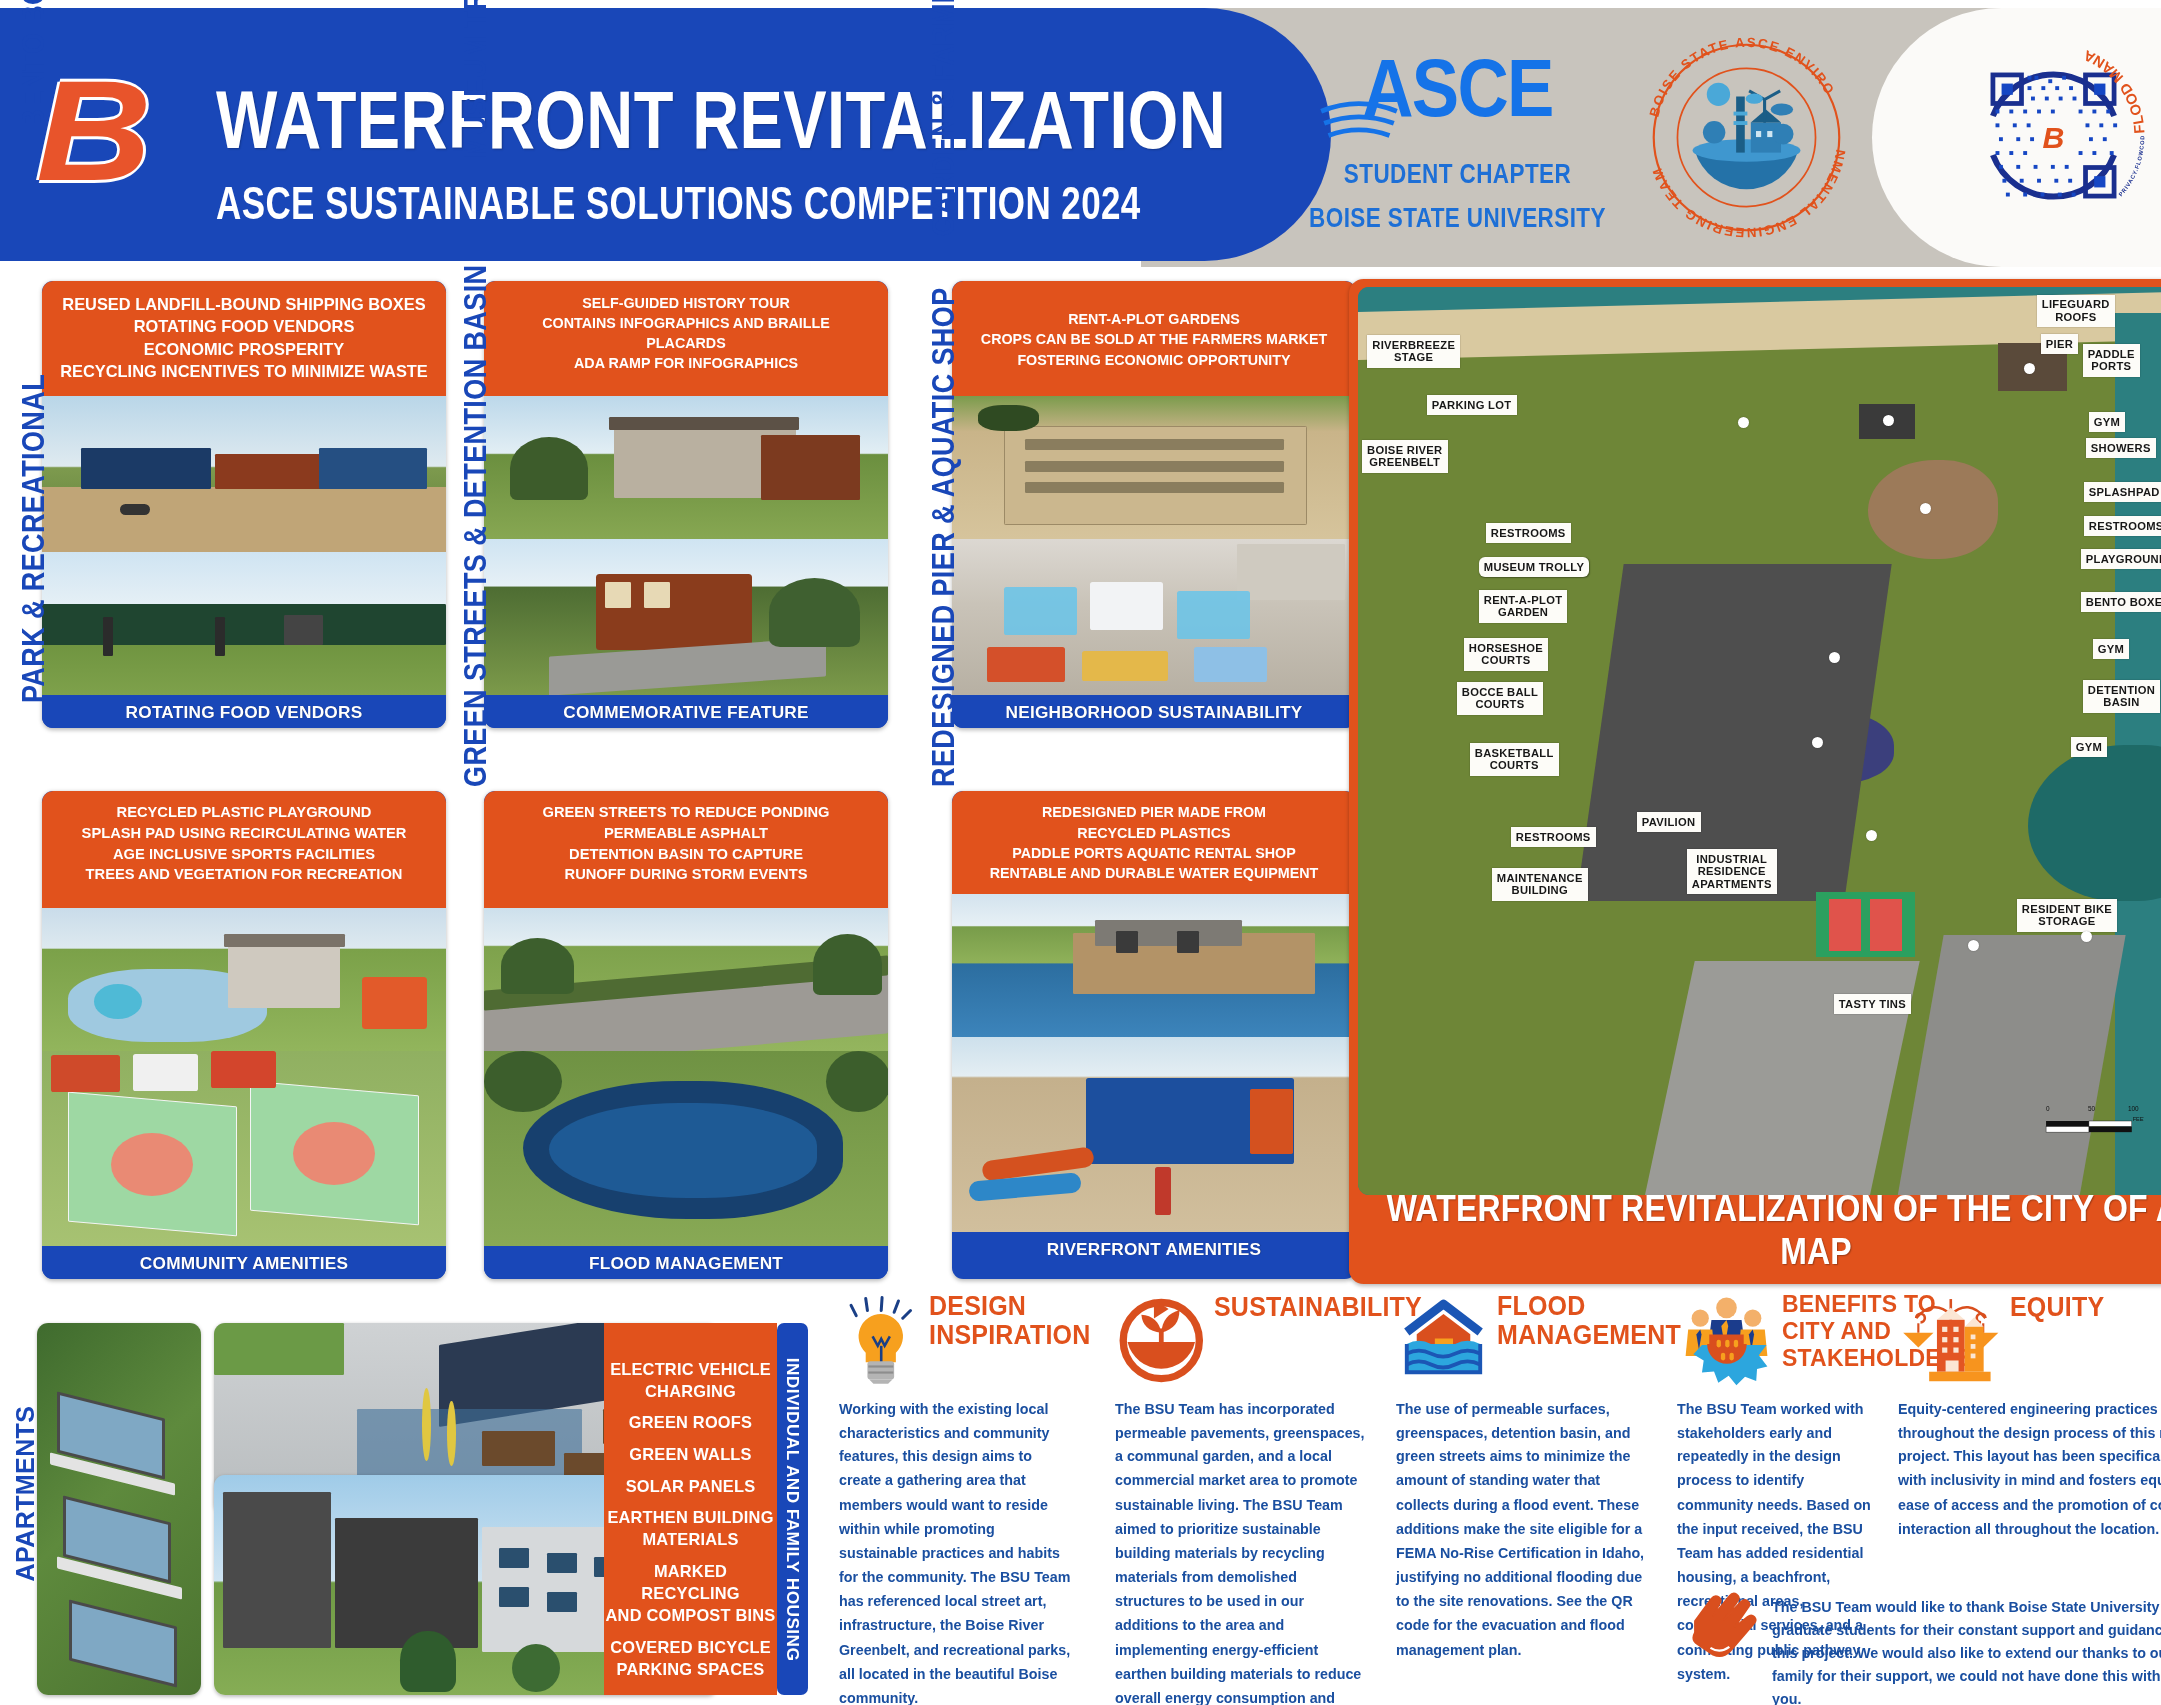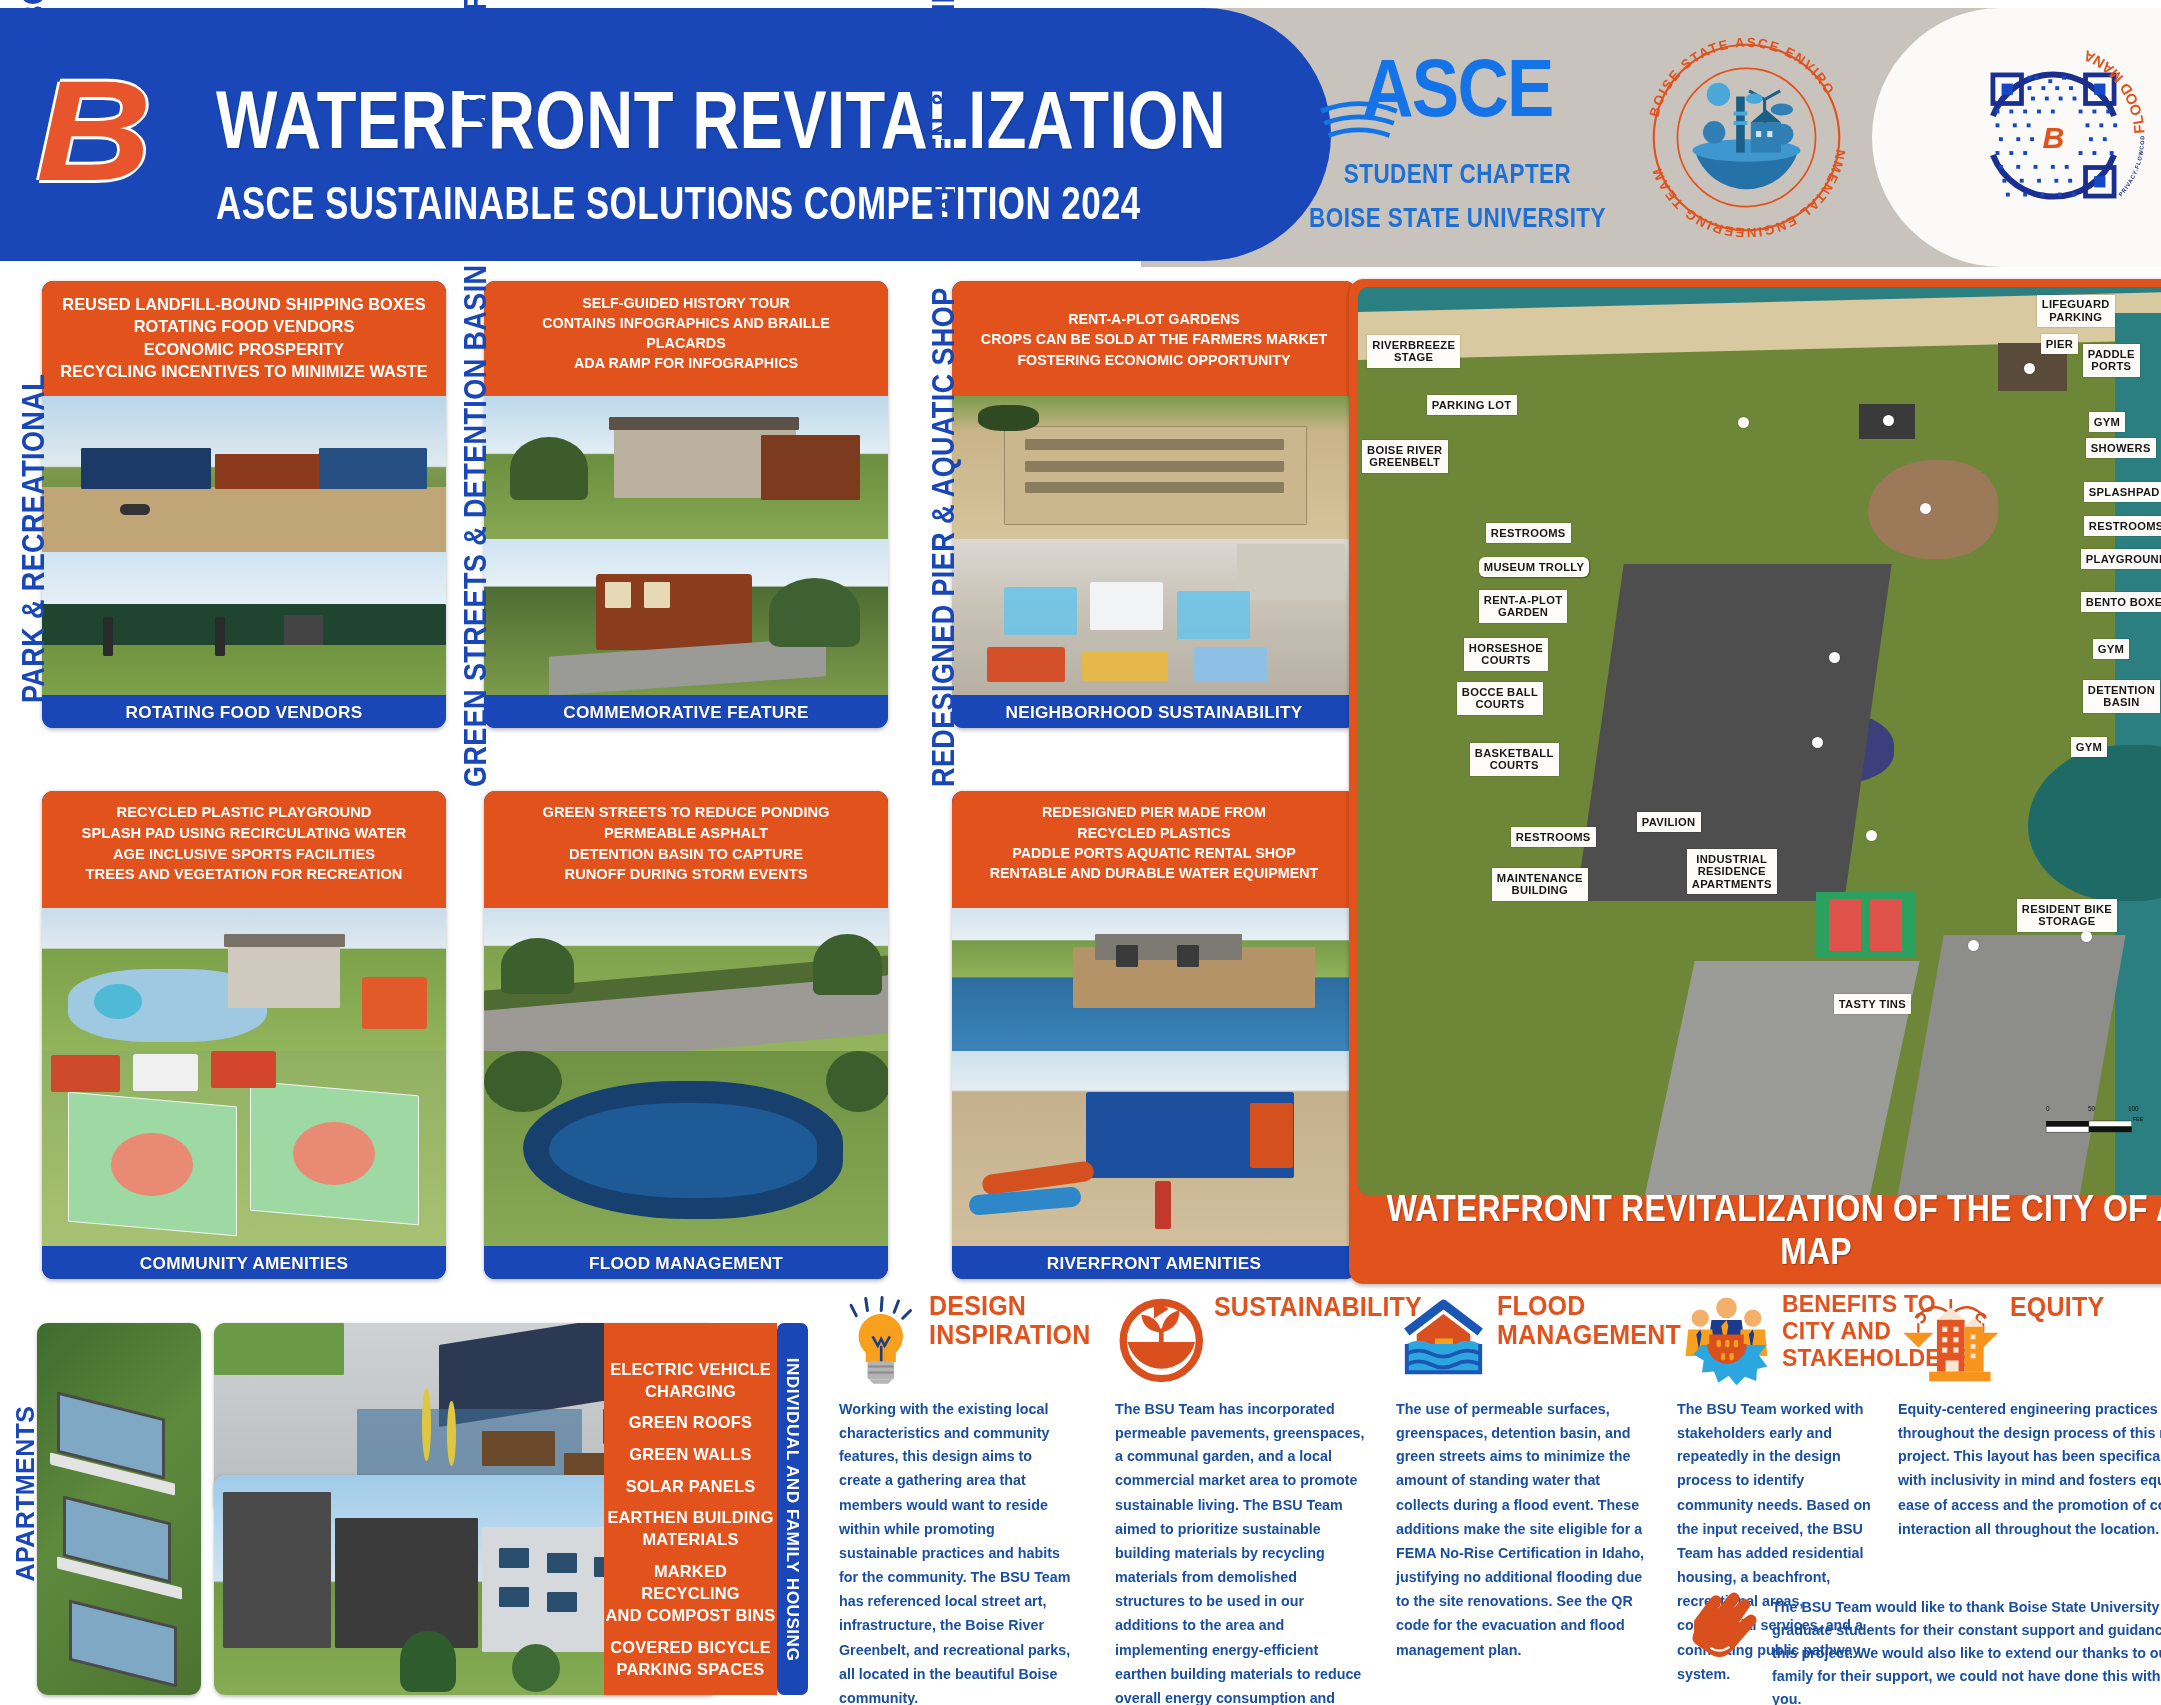--- a/index.html
+++ b/index.html
@@ -438,21 +438,21 @@
       <div class="ph-box" style="left:39px;top:30px;width:320px;height:138px;background:#17406e;border-radius:52% 48% 45% 55%;"></div>
       <div class="ph-box" style="left:65px;top:52px;width:268px;height:95px;background:#1e5a95;border-radius:52% 48% 45% 55%;"></div>
       <div class="ph-box" style="left:0;top:0;width:78px;height:61px;background:#3c5e2c;border-radius:50%;"></div>
       <div class="ph-box" style="left:342px;top:0;width:65px;height:61px;background:#3c5e2c;border-radius:50%;"></div>
     </div>
     <div class="card-cap" style="font-size:17.3px; line-height:35px; height:35px;">FLOOD MANAGEMENT</div>
   </div>
 
   <div class="col-label" style="left:926px; top:510px; height:26px;">REDESIGNED PIER &amp; AQUATIC SHOP</div>
   <div class="card" style="left:952px; top:514px; width:404px; height:488px;">
-    <div class="card-textbox" style="font-size:14.3px; height:117px;">
+    <div class="card-textbox" style="font-size:14.3px; height:103px;">
       <div>REDESIGNED PIER MADE FROM</div>
       <div>RECYCLED PLASTICS</div>
       <div>PADDLE PORTS AQUATIC RENTAL SHOP</div>
       <div>RENTABLE AND DURABLE WATER EQUIPMENT</div>
     </div>
     <div class="ph" style="height:143px;">
       <div class="ph-sky" style="background:linear-gradient(#d3e3ee,#e7f0f5 22%,#789c4a 23%,#8fb159 48%,#2c6ea0 49%,#3c84bb);"></div>
       <div class="ph-box" style="left:121px;top:39px;width:242px;height:61px;background:#b39367;"></div>
       <div class="ph-box" style="left:143px;top:26px;width:147px;height:26px;background:#7d7a74;"></div>
       <div class="ph-box" style="left:164px;top:37px;width:21.6px;height:21.6px;background:#3a3a3a;"></div>
@@ -516,21 +516,21 @@
     <div class="mlabel" style="left:134px; top:581px;">MAINTENANCE
 BUILDING</div>
 
     <div class="mlabel" style="left:279px; top:525px;">PAVILION</div>
     <div class="mlabel" style="left:329px; top:562px;">INDUSTRIAL
 RESIDENCE
 APARTMENTS</div>
     <div class="mlabel" style="left:476px; top:707px;">TASTY TINS</div>
 
     <div class="mlabel" style="left:679px; top:7.8px;">LIFEGUARD
-PARKING</div>
+ROOFS</div>
     <div class="mlabel" style="left:683px; top:47px;">PIER</div>
     <div class="mlabel" style="left:725px; top:57px;">PADDLE
 PORTS</div>
     <div class="mlabel" style="left:731px; top:125px;">GYM</div>
     <div class="mlabel" style="left:728px; top:151px;">SHOWERS</div>
     <div class="mlabel" style="left:726px; top:195px;">SPLASHPAD</div>
     <div class="mlabel" style="left:726px; top:229px;">RESTROOMS</div>
     <div class="mlabel" style="left:723px; top:262px;">PLAYGROUND</div>
     <div class="mlabel" style="left:723px; top:305px;">BENTO BOXES</div>
     <div class="mlabel" style="left:735px; top:352px;">GYM</div>

